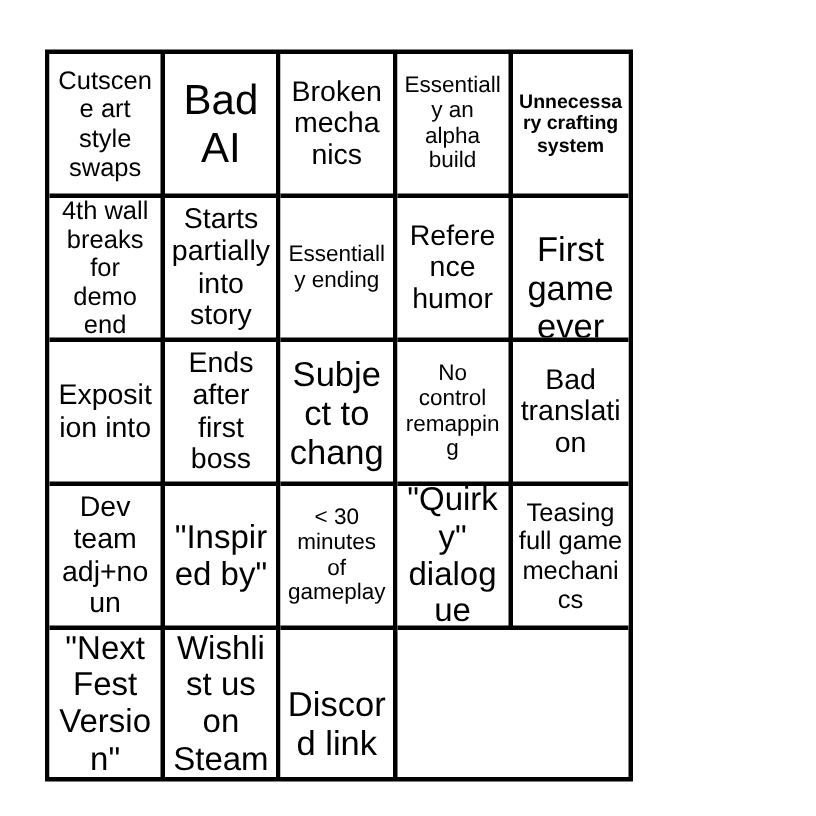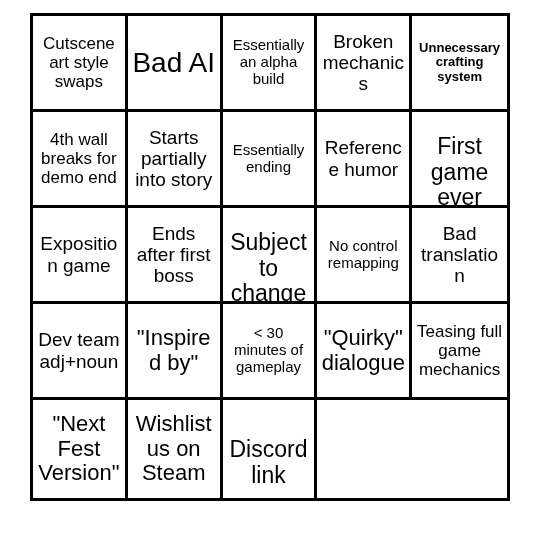--- a/index.html
+++ b/index.html
@@ -12,22 +12,22 @@
     height: 544px;
     background: #ffffff;
     font-family: "Liberation Sans", sans-serif;
     -webkit-font-smoothing: antialiased;
     overflow: hidden;
   }
 
   #bingo-card {
     position: absolute;
     left: 30px;
-    top: 13px;
-    width: 480px;
+    top: 33px;
+    width: 392px;
     height: 488px;
     box-sizing: border-box;
     border: 3px solid #000000;
     background: #ffffff;
     display: grid;
     grid-template-columns: repeat(5, 1fr);
     grid-template-rows: 96px 96px 96px 96px 1fr;
   }
 
   .bingo-cell {
@@ -65,46 +65,46 @@
 </head>
 <body>
 
 <div id="bingo-card">
     <div class="bingo-cell fs-sm">
       <span class="cell-text">Cutscene art style swaps</span>
     </div>
     <div class="bingo-cell fs-xxl">
       <span class="cell-text">Bad AI</span>
     </div>
+    <div class="bingo-cell fs-md">
+      <span class="cell-text">Broken mechanics</span>
+    </div>
     <div class="bingo-cell fs-xs">
       <span class="cell-text">Essentially an alpha build</span>
-    </div>
-    <div class="bingo-cell fs-md">
-      <span class="cell-text">Broken mechanics</span>
     </div>
     <div class="bingo-cell fs-xxs">
       <span class="cell-text">Unnecessary crafting system</span>
     </div>
     <div class="bingo-cell fs-sm">
       <span class="cell-text">4th wall breaks for demo end</span>
     </div>
     <div class="bingo-cell fs-md">
       <span class="cell-text">Starts partially into story</span>
     </div>
     <div class="bingo-cell fs-xs">
       <span class="cell-text">Essentially ending</span>
     </div>
     <div class="bingo-cell fs-md">
       <span class="cell-text">Reference humor</span>
     </div>
     <div class="bingo-cell fs-xl">
       <span class="cell-text">First game ever</span>
     </div>
     <div class="bingo-cell fs-md">
-      <span class="cell-text">Exposition game</span>
+      <span class="cell-text">Exposition into</span>
     </div>
     <div class="bingo-cell fs-md">
       <span class="cell-text">Ends after first boss</span>
     </div>
     <div class="bingo-cell fs-xl">
       <span class="cell-text">Subject to change</span>
     </div>
     <div class="bingo-cell fs-xs">
       <span class="cell-text">No control remapping</span>
     </div>

